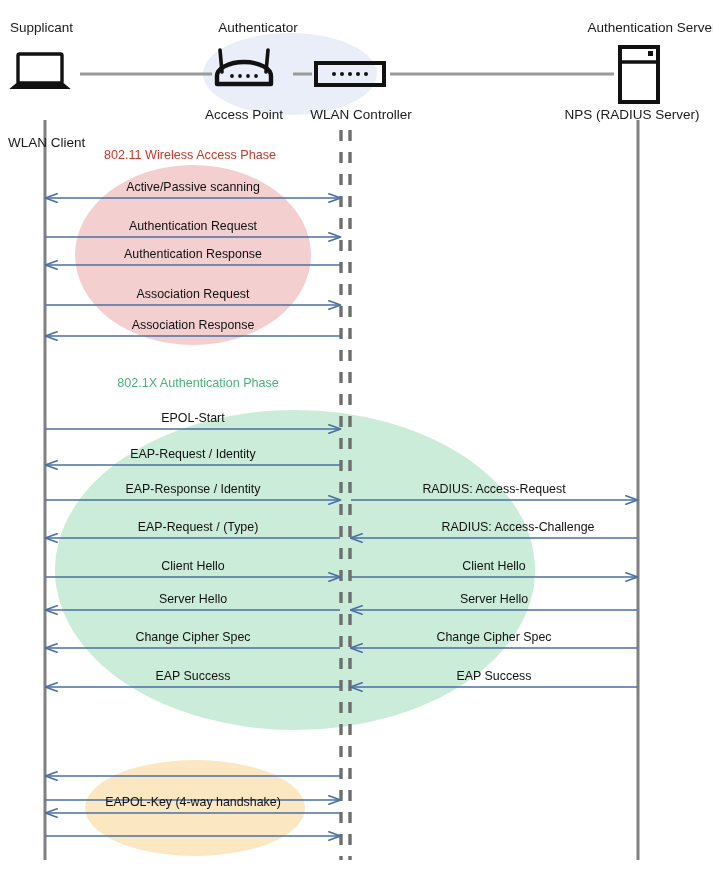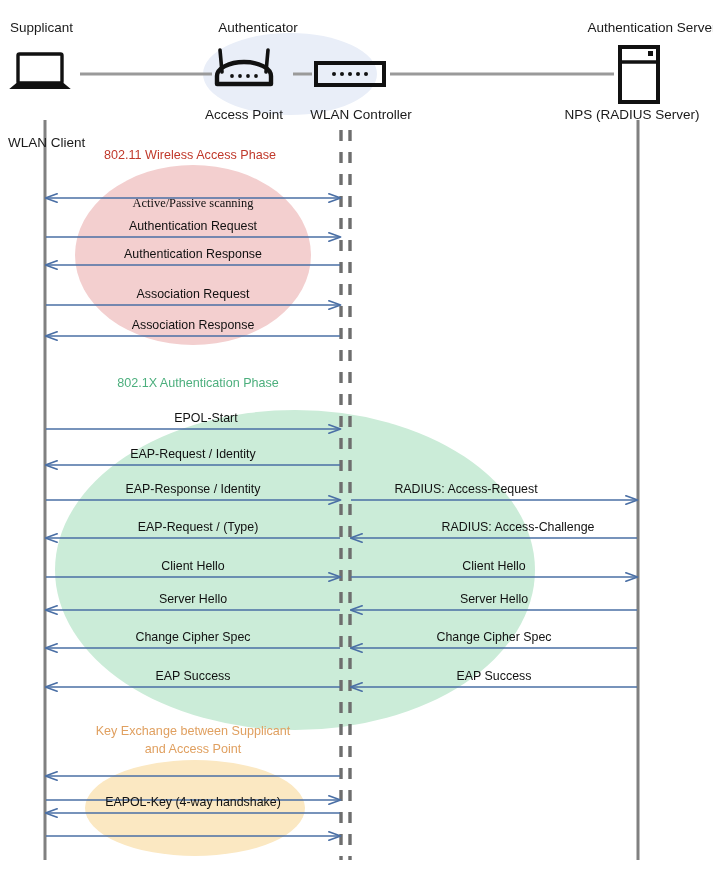--- a/index.html
+++ b/index.html
@@ -109,39 +109,38 @@
 
   <div class="hdr-label" style="left:258px;top:20px;transform:translateX(-50%);">Authenticator</div>
   <div class="hdr-label" style="left:244px;top:107px;transform:translateX(-50%);">Access Point</div>
   <div class="hdr-label" style="left:361px;top:107px;transform:translateX(-50%);">WLAN Controller</div>
 
   <div class="hdr-label" style="left:652px;top:20px;transform:translateX(-50%);">Authentication Server</div>
   <div class="hdr-label" style="left:632px;top:107px;transform:translateX(-50%);">NPS (RADIUS Server)</div>
 
   <div class="phase" style="left:190px;top:148px;color:#c0392b;text-align:center;">802.11 Wireless Access Phase</div>
   <div class="phase" style="left:198px;top:376px;color:#4caf7d;">802.1X Authentication Phase</div>
-  <div class="phase two-line" style="left:193px;top:722px;color:#e0a060;">Key Exchange between Supplicant and Access Point</div>
 
   <div id="left-msgs">
-      <div class="msg" style="left: 193px; top: 196px; font-family: Liberation Serif, serif;">Active/Passive scanning</div>
+      <div class="msg" style="left: 193px; top: 180px;">Active/Passive scanning</div>
       <div class="msg" style="left: 193px; top: 219px;">Authentication Request</div>
       <div class="msg" style="left: 193px; top: 247px;">Authentication Response</div>
       <div class="msg" style="left: 193px; top: 287px;">Association Request</div>
       <div class="msg" style="left: 193px; top: 318px;">Association Response</div>
-      <div class="msg" style="left: 193px; top: 411px; margin-left: 13px;">EPOL-Start</div>
+      <div class="msg" style="left: 193px; top: 411px;">EPOL-Start</div>
       <div class="msg" style="left: 193px; top: 447px;">EAP-Request / Identity</div>
       <div class="msg" style="left: 193px; top: 482px;">EAP-Response / Identity</div>
       <div class="msg" style="left: 198px; top: 520px;">EAP-Request / (Type)</div>
       <div class="msg" style="left: 193px; top: 559px;">Client Hello</div>
       <div class="msg" style="left: 193px; top: 592px;">Server Hello</div>
       <div class="msg" style="left: 193px; top: 630px;">Change Cipher Spec</div>
       <div class="msg" style="left: 193px; top: 669px;">EAP Success</div>
       <div class="msg" style="left: 193px; top: 795px;">EAPOL-Key (4-way handshake)</div>
     </div>
   <div id="right-msgs">
-      <div class="msg" style="left: 466px; top: 482px;">RADIUS: Access-Request</div>
+      <div class="msg" style="left: 494px; top: 482px;">RADIUS: Access-Request</div>
       <div class="msg" style="left: 494px; top: 520px; padding-left: 48px;">RADIUS: Access-Challenge</div>
       <div class="msg" style="left: 494px; top: 559px;">Client Hello</div>
       <div class="msg" style="left: 494px; top: 592px;">Server Hello</div>
       <div class="msg" style="left: 494px; top: 630px;">Change Cipher Spec</div>
       <div class="msg" style="left: 494px; top: 669px;">EAP Success</div>
     </div>
 </div>
 
 </body></html>

